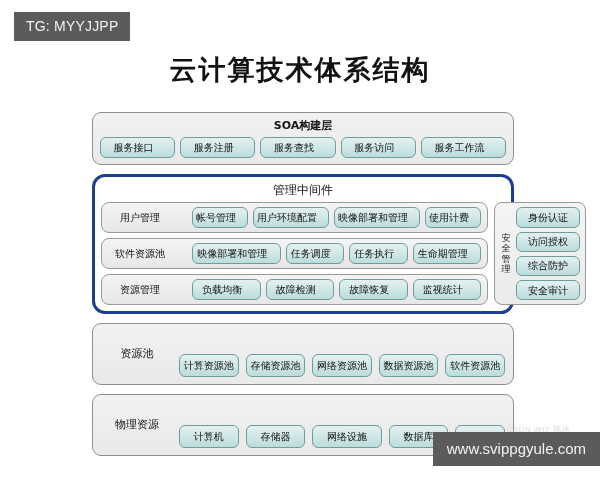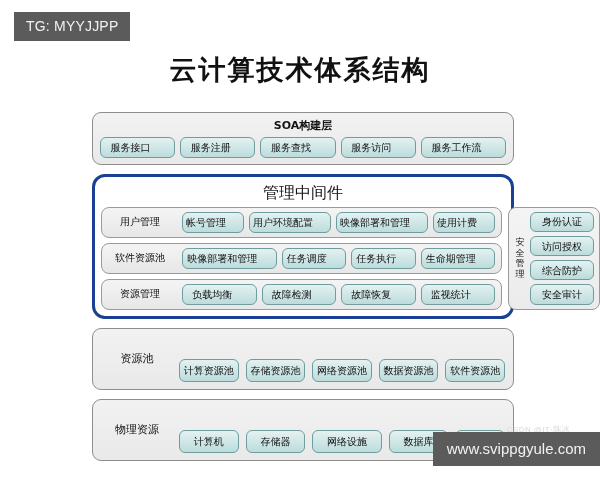--- a/index.html
+++ b/index.html
@@ -72,21 +72,21 @@
     text-align: center;
     font-family: "DejaVu Sans", sans-serif;
     font-size: 11px;
     font-weight: bold;
     color: #141414;
     padding: 2px 0 5px 0;
     line-height: 1.1;
   }
   .layer.highlight .layer-caption {
     font-weight: normal;
-    font-size: 16px;
+    font-size: 12px;
     padding: 3px 0 5px 0;
   }
 
   
   .chip-row {
     display: flex;
     justify-content: space-between;
     align-items: center;
     gap: 5px;
   }
@@ -95,21 +95,21 @@
   .chip {
     box-sizing: border-box;
     flex: 1 1 auto;
     text-align: center;
     font-family: "DejaVu Sans", sans-serif;
     font-size: 10px;
     color: #101010;
     background: linear-gradient(#e4f1f1, #bcdcdc);
     border: 1px solid #6f9d9d;
     border-radius: 6px;
-    padding: 4px 17px 4px 3px;
+    padding: 4px 11px 4px 3px;
     line-height: 1.1;
     white-space: nowrap;
   }
 
   
   .mw-body {
     display: flex;
     align-items: stretch;
     gap: 6px;
   }
@@ -120,21 +120,21 @@
     gap: 5px;
   }
   .mw-row {
     box-sizing: border-box;
     background: linear-gradient(#f4f4f4, #e7e7e7);
     border: 1px solid #9a9a9a;
     border-radius: 8px;
     padding: 4px 6px;
     display: flex;
     align-items: center;
-    gap: 10px;
+    gap: 20px;
   }
   .mw-row-label {
     flex: 0 0 auto;
     width: 64px;
     text-align: center;
     font-family: "DejaVu Sans", sans-serif;
     font-size: 10px;
     color: #101010;
     white-space: nowrap;
   }

